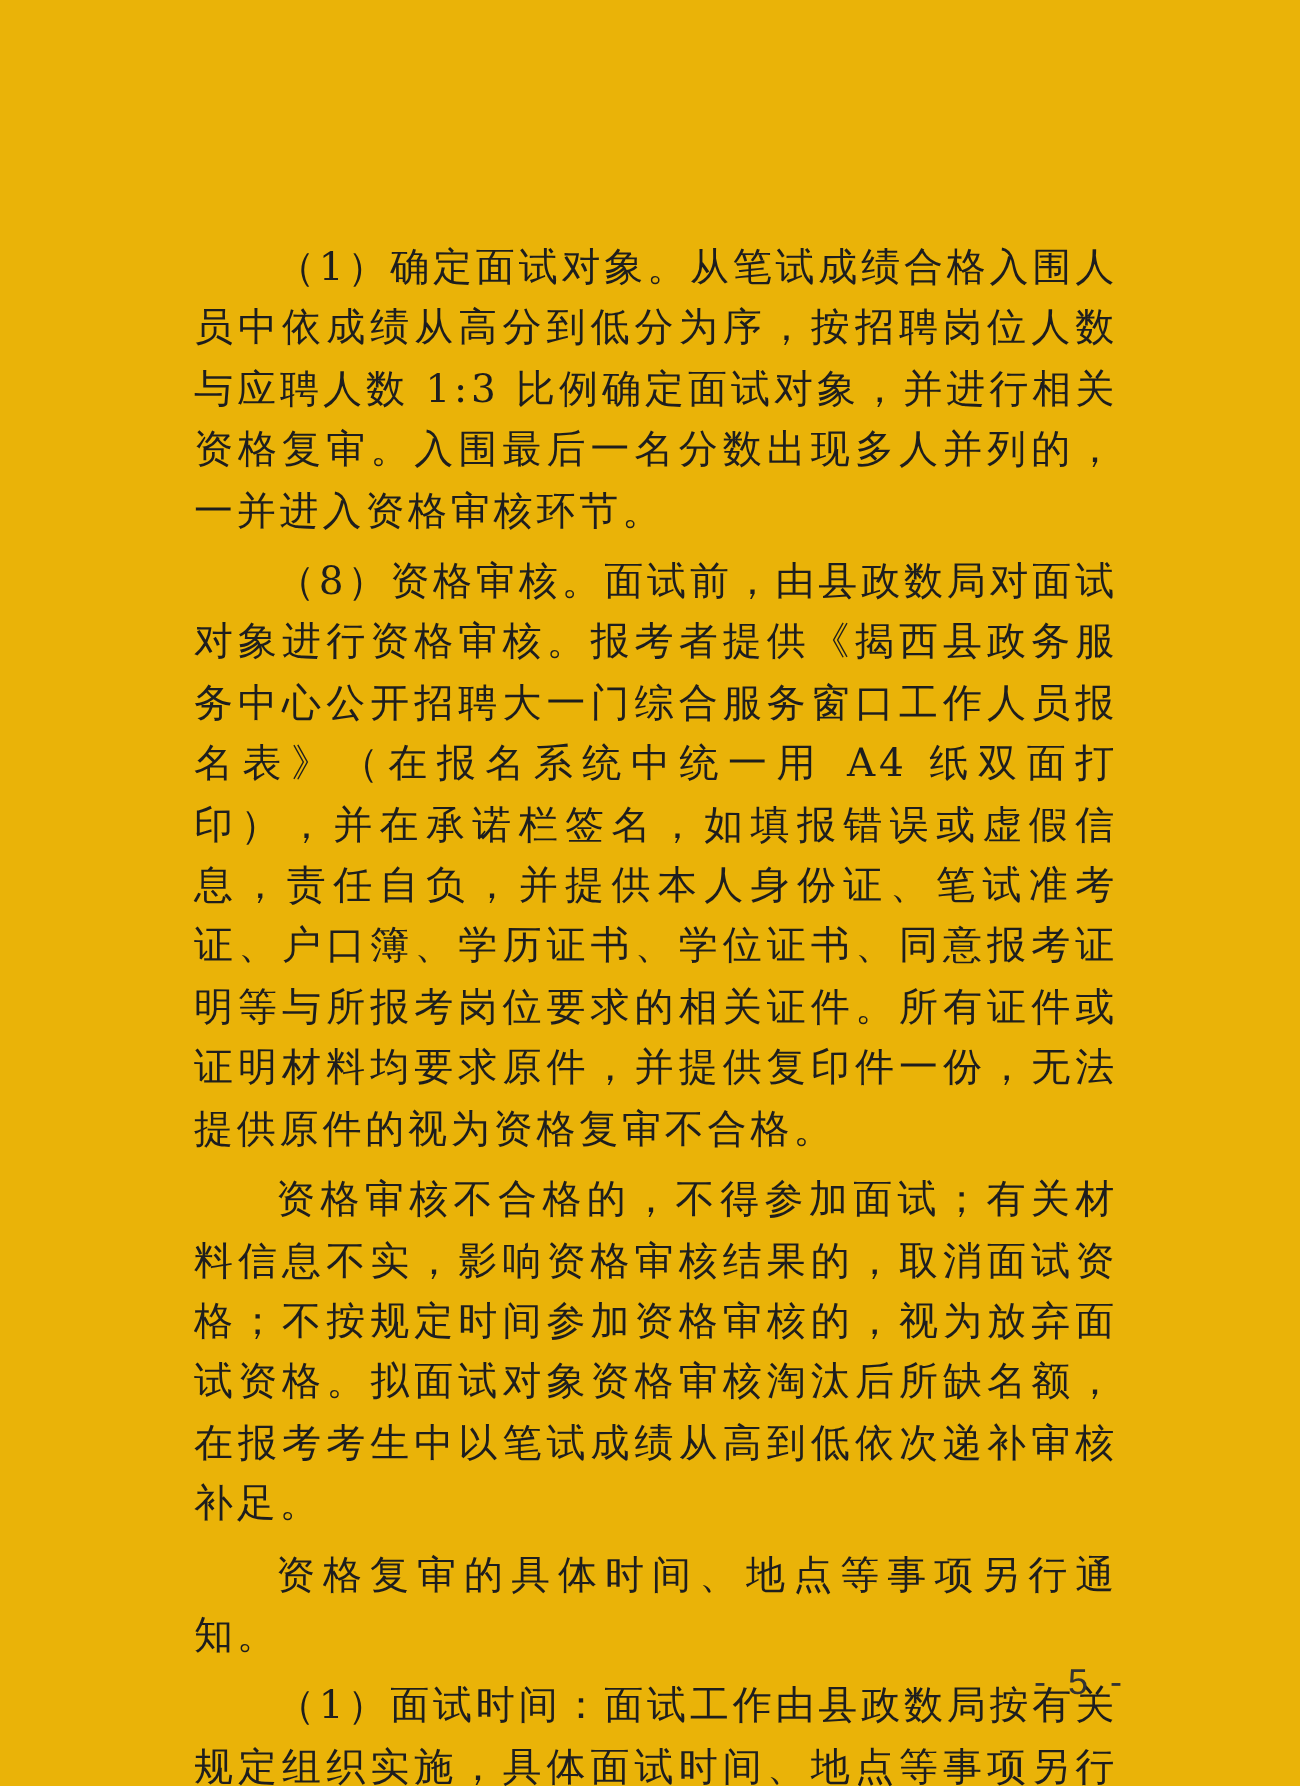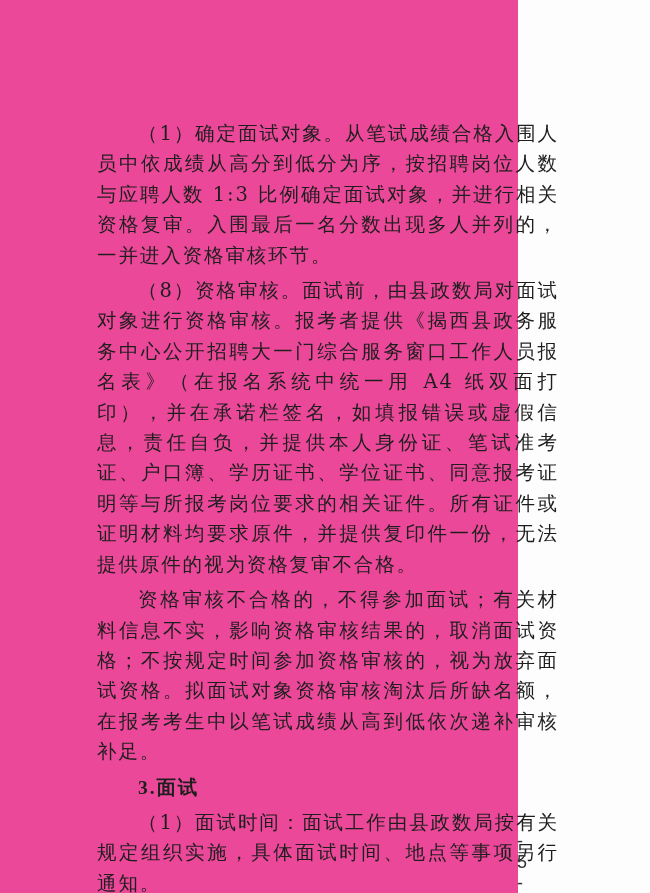--- a/index.html
+++ b/index.html
@@ -1,21 +1,21 @@
 <!DOCTYPE html>
 <html><head>
 <meta charset="utf-8">
 <style>
   html, body { margin:0; padding:0; }
   body {
     width:650px; height:893px; background:#fdfdfd; position:relative; overflow:hidden;
     font-family: "DejaVu Serif", "Liberation Serif", serif;
     color:#1e1e1e;
   }
-  .page { position:absolute; left:0; top:0; width:518px; height:893px; background:#ec4899; }
+  .page { position:absolute; left:0; top:0; width:650px; height:893px; background:#eab308; }
   .content { position:absolute; left:97px; top:119px; width:462px; }
   .p {
     font-size:19.5px; line-height:30.4px; margin:0; text-align:justify;
     text-align-last:left; letter-spacing:1.9px; word-break:break-all;
   }
   .indent { text-indent:41px; }
   .gap { margin-top:5px; }
   .heading { font-weight:bold; }
   .heading .num { font-family:"Liberation Serif", serif; }
   .pagenum {
@@ -24,18 +24,18 @@
   }
 </style>
 </head>
 <body>
 
 <div class="page">
   <div class="content">
     <p class="p indent">（1）确定面试对象。从笔试成绩合格入围人员中依成绩从高分到低分为序，按招聘岗位人数与应聘人数 1:3 比例确定面试对象，并进行相关资格复审。入围最后一名分数出现多人并列的，一并进入资格审核环节。</p>
     <p class="p indent gap">（8）资格审核。面试前，由县政数局对面试对象进行资格审核。报考者提供《揭西县政务服务中心公开招聘大一门综合服务窗口工作人员报名表》（在报名系统中统一用 A4 纸双面打印），并在承诺栏签名，如填报错误或虚假信息，责任自负，并提供本人身份证、笔试准考证、户口簿、学历证书、学位证书、同意报考证明等与所报考岗位要求的相关证件。所有证件或证明材料均要求原件，并提供复印件一份，无法提供原件的视为资格复审不合格。</p>
     <p class="p indent gap">资格审核不合格的，不得参加面试；有关材料信息不实，影响资格审核结果的，取消面试资格；不按规定时间参加资格审核的，视为放弃面试资格。拟面试对象资格审核淘汰后所缺名额，在报考考生中以笔试成绩从高到低依次递补审核补足。</p>
-    <p class="p indent heading gap"><span class="num">3.</span><span>面试</span></p>
+    <p class="p indent gap">资格复审的具体时间、地点等事项另行通知。</p>
     <p class="p indent gap">（1）面试时间：面试工作由县政数局按有关规定组织实施，具体面试时间、地点等事项另行通知。</p>
 
   </div>
   <div class="pagenum">- 5 -</div>
 </div>
 
 </body></html>

